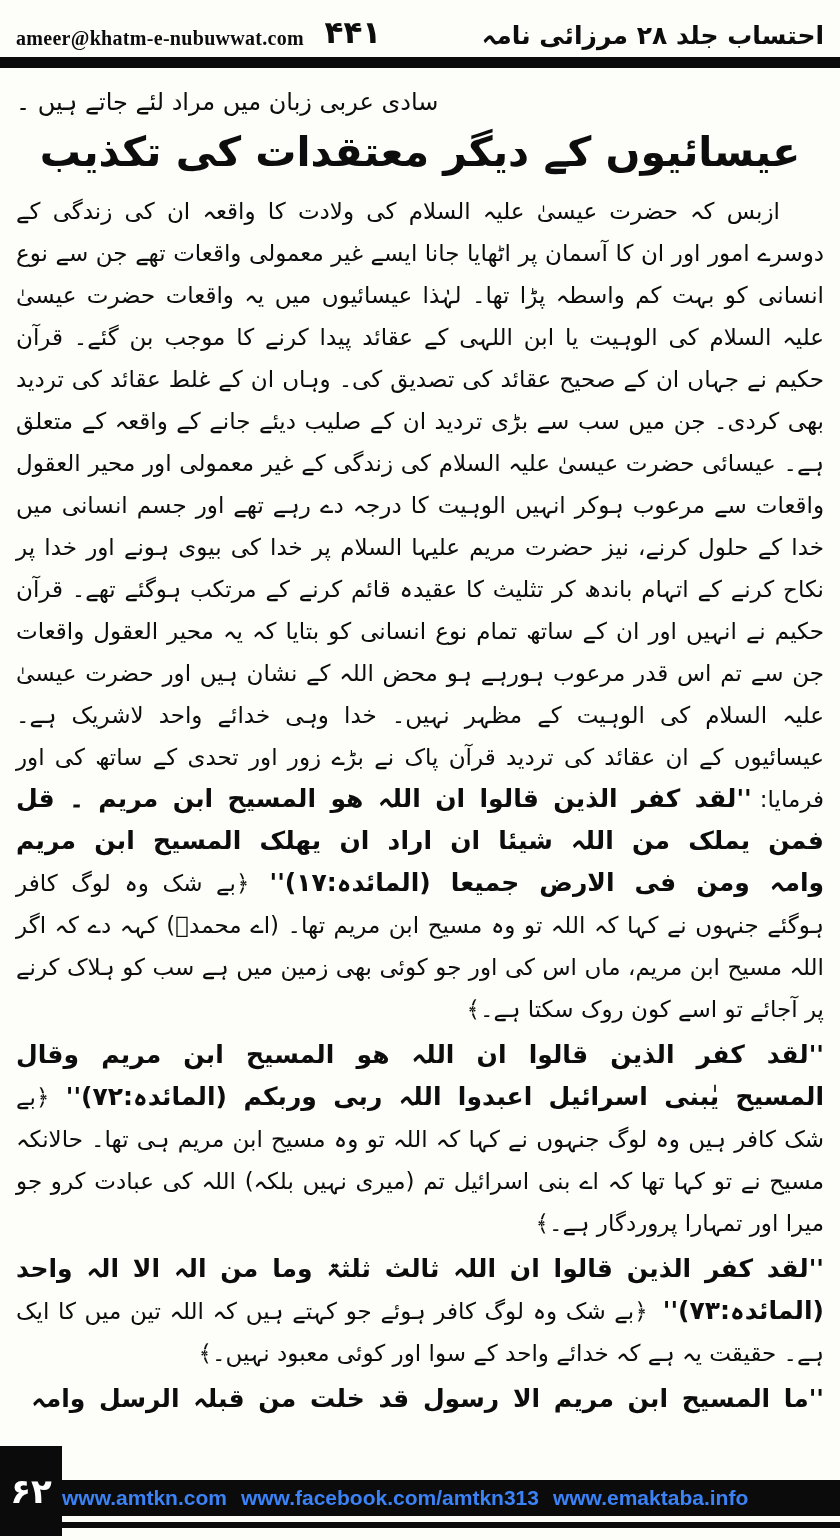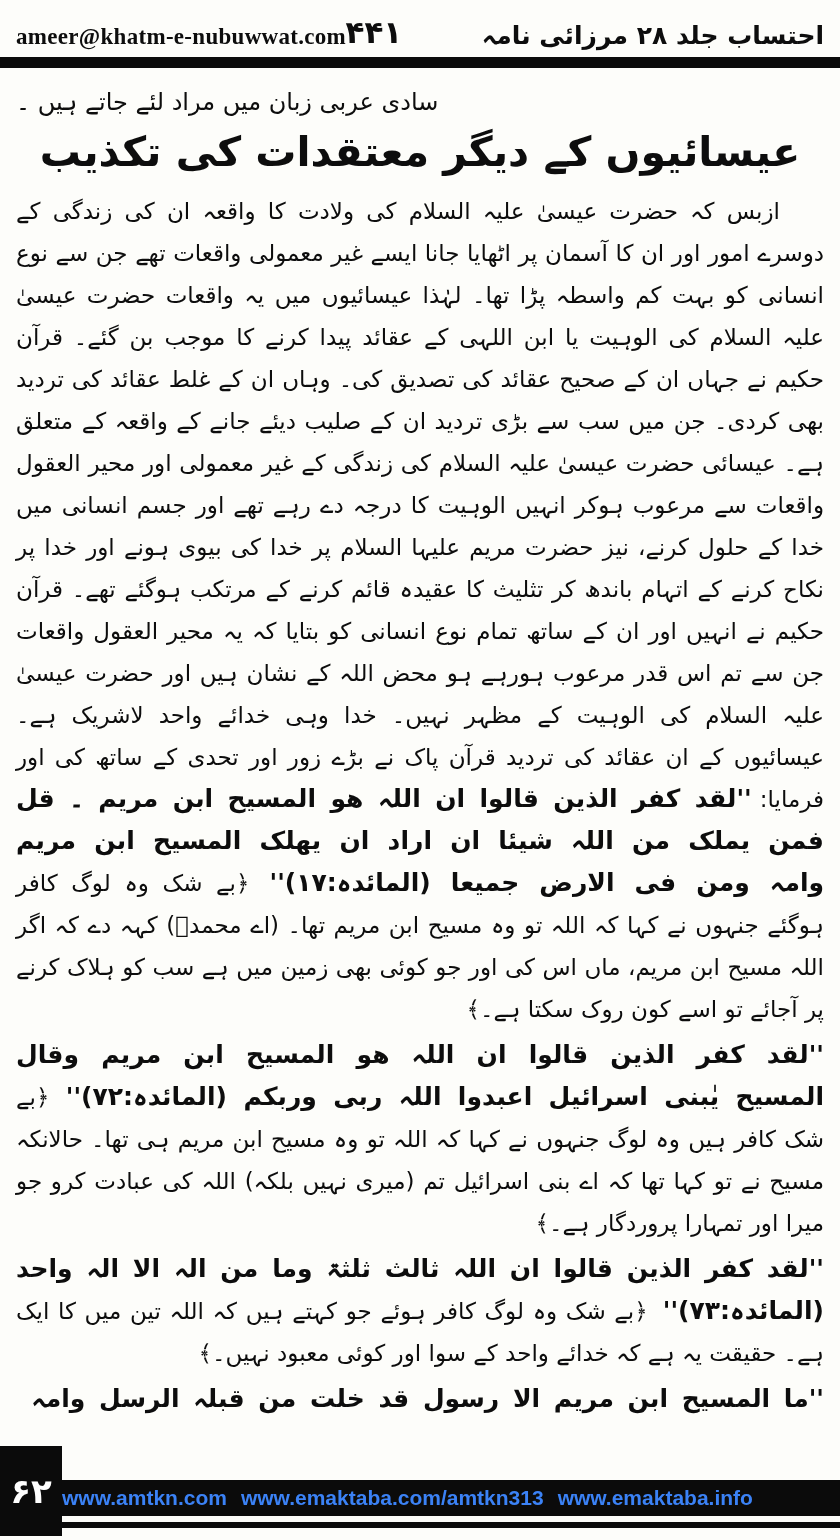--- a/index.html
+++ b/index.html
@@ -17,21 +17,21 @@
   .header {
     direction:ltr;
     display:flex;
     align-items:flex-end;
     justify-content:space-between;
     padding:14px 16px 4px 16px;
   }
   .header-email {
     font-family:"Liberation Serif", serif;
     font-weight:bold;
-    font-size:23px;
+    font-size:20px;
     letter-spacing:.3px;
   }
   .header-pagenum {
     font-size:31px;
     font-weight:bold;
     transform:translateX(-40px);
   }
   .header-title {
     direction:rtl;
     font-size:25px;
@@ -126,19 +126,19 @@
     <p class="block"><span class="arabic">''ما المسیح ابن مریم الا رسول قد خلت من قبلہ الرسل وامہ</span></p>
 
   </main>
 
   <div class="footer-page">
       <span>۶۲</span>
     </div>
 
   <div class="footer-links">
     <span>www.amtkn.com</span>
-    <span>www.emaktaba.com/amtkn313</span>
+    <span>www.facebook.com/amtkn313</span>
     <span>www.emaktaba.info</span>
   </div>
 
   <div class="footer-rule"></div>
 
 </div>
 
 </body></html>

